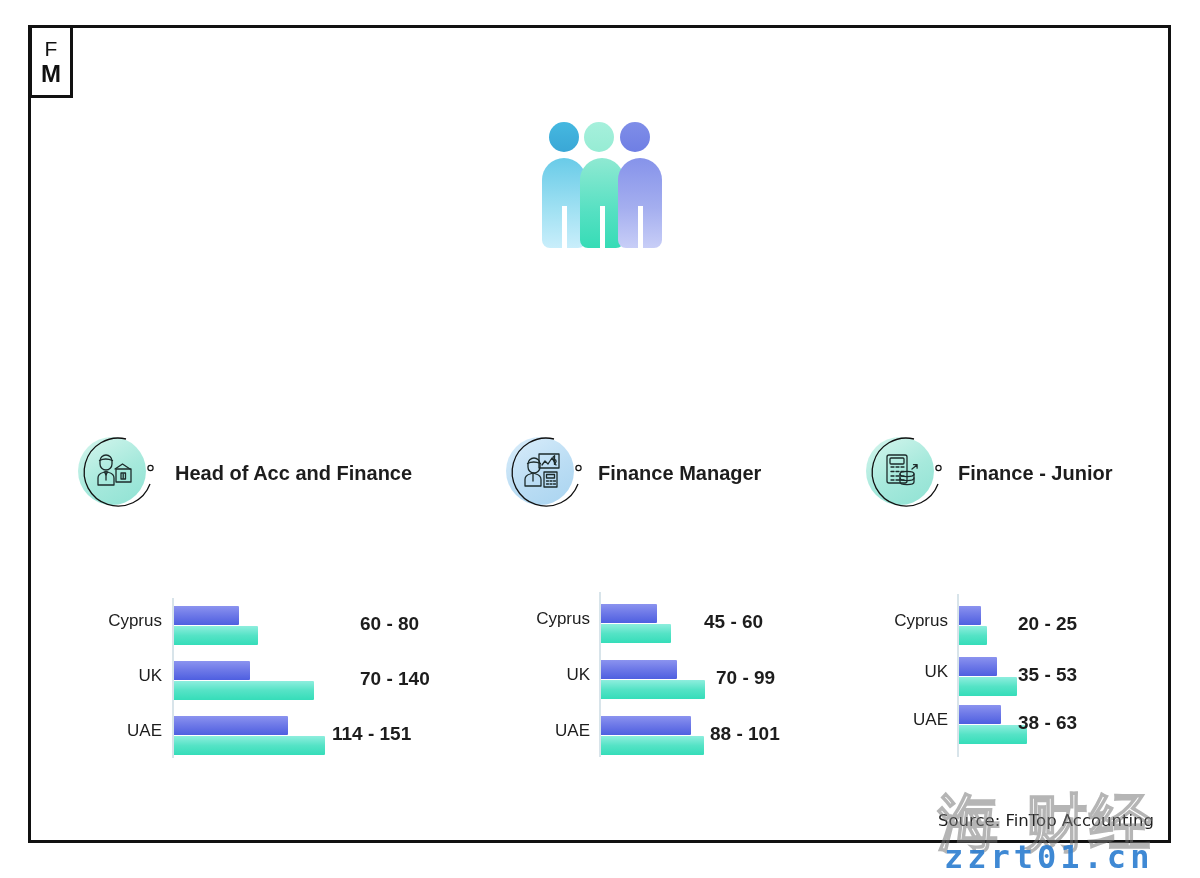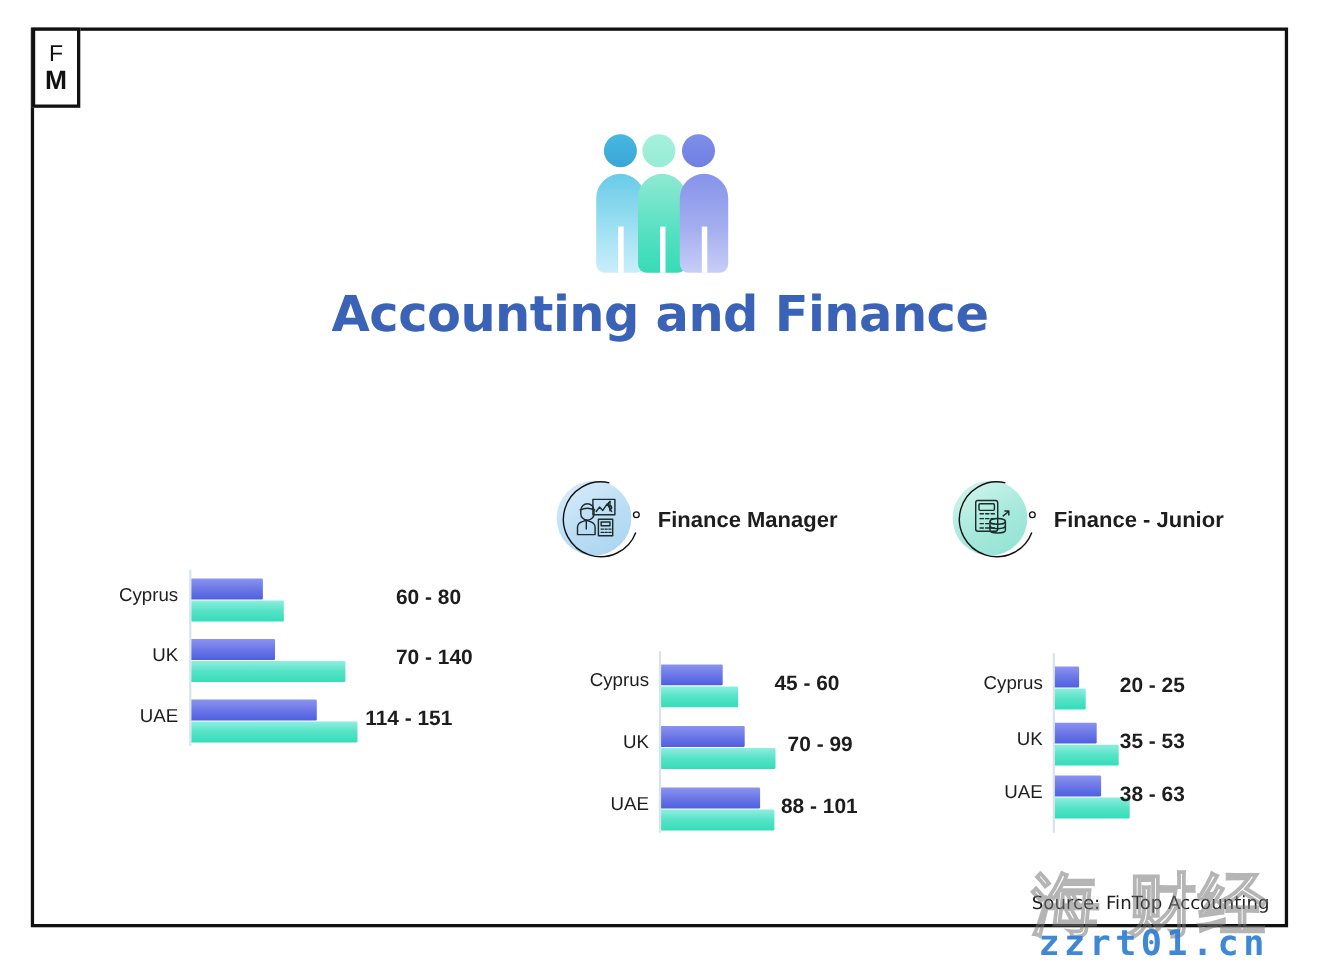--- a/index.html
+++ b/index.html
@@ -124,24 +124,44 @@
     </div>
     <div class="body b2">
       <div class="gap" style="left:19.5px"></div>
     </div>
     <div class="body b3">
       <div class="gap" style="left:19.5px"></div>
     </div>
   </div>
 
   <div class="title">
-    <span>Accounting and Finance</span>
   </div>
 
   <div class="panel p1">
+    <div class="panel-head">
+      <div class="icon-circle ic-mint"></div>
+      <svg class="icon-arc" viewBox="0 0 100 82">
+        <path d="M56 7 A34 34 0 1 0 80 52" fill="none" stroke="#111" stroke-width="1.3"></path>
+        <circle cx="80.5" cy="36" r="2.6" fill="none" stroke="#111" stroke-width="1.2"></circle>
+      </svg>
+      <svg class="icon-art" viewBox="0 0 40 38">
+        <g fill="none" stroke="#1d2b2b" stroke-width="1.3" stroke-linejoin="round" stroke-linecap="round">
+          <path d="M6 9 a6 6 0 0 1 12 0 v3 a6 6 0 0 1 -12 0 z"></path>
+          <path d="M5.5 8.5 q6 -3 13 0"></path>
+          <path d="M4 33 v-7 q0-4 5-5.5 l3-1 3 1 q5 1.5 5 5.5 v7 z"></path>
+          <path d="M12 20 v8"></path>
+            <path d="M10.5 20 l1.5 3 1.5-3"></path>
+          <rect x="22" y="17" width="15" height="13"></rect>
+          <path d="M21 17 l7.5-5 7.5 5"></path>
+          <rect x="27" y="21" width="4.5" height="6"></rect>
+          <path d="M29.2 21.8 v4.4"></path>
+        </g>
+      </svg>
+      <div class="panel-title">Head of Acc and Finance</div>
+    </div>
 
     <div class="chart" style="width:390px;height:190px">
       <div class="axis" style="left:102px;top:86px;height:160px"></div>
 
       <div class="row" style="left:0;top:90px;width:390px">
         <div class="cat" style="width:92px;left:0;">Cyprus</div>
         <div class="bars" style="left:104px">
           <div class="bar bar-min" style="width:65px"></div>
           <div class="bar bar-max" style="width:84px"></div>
         </div>

